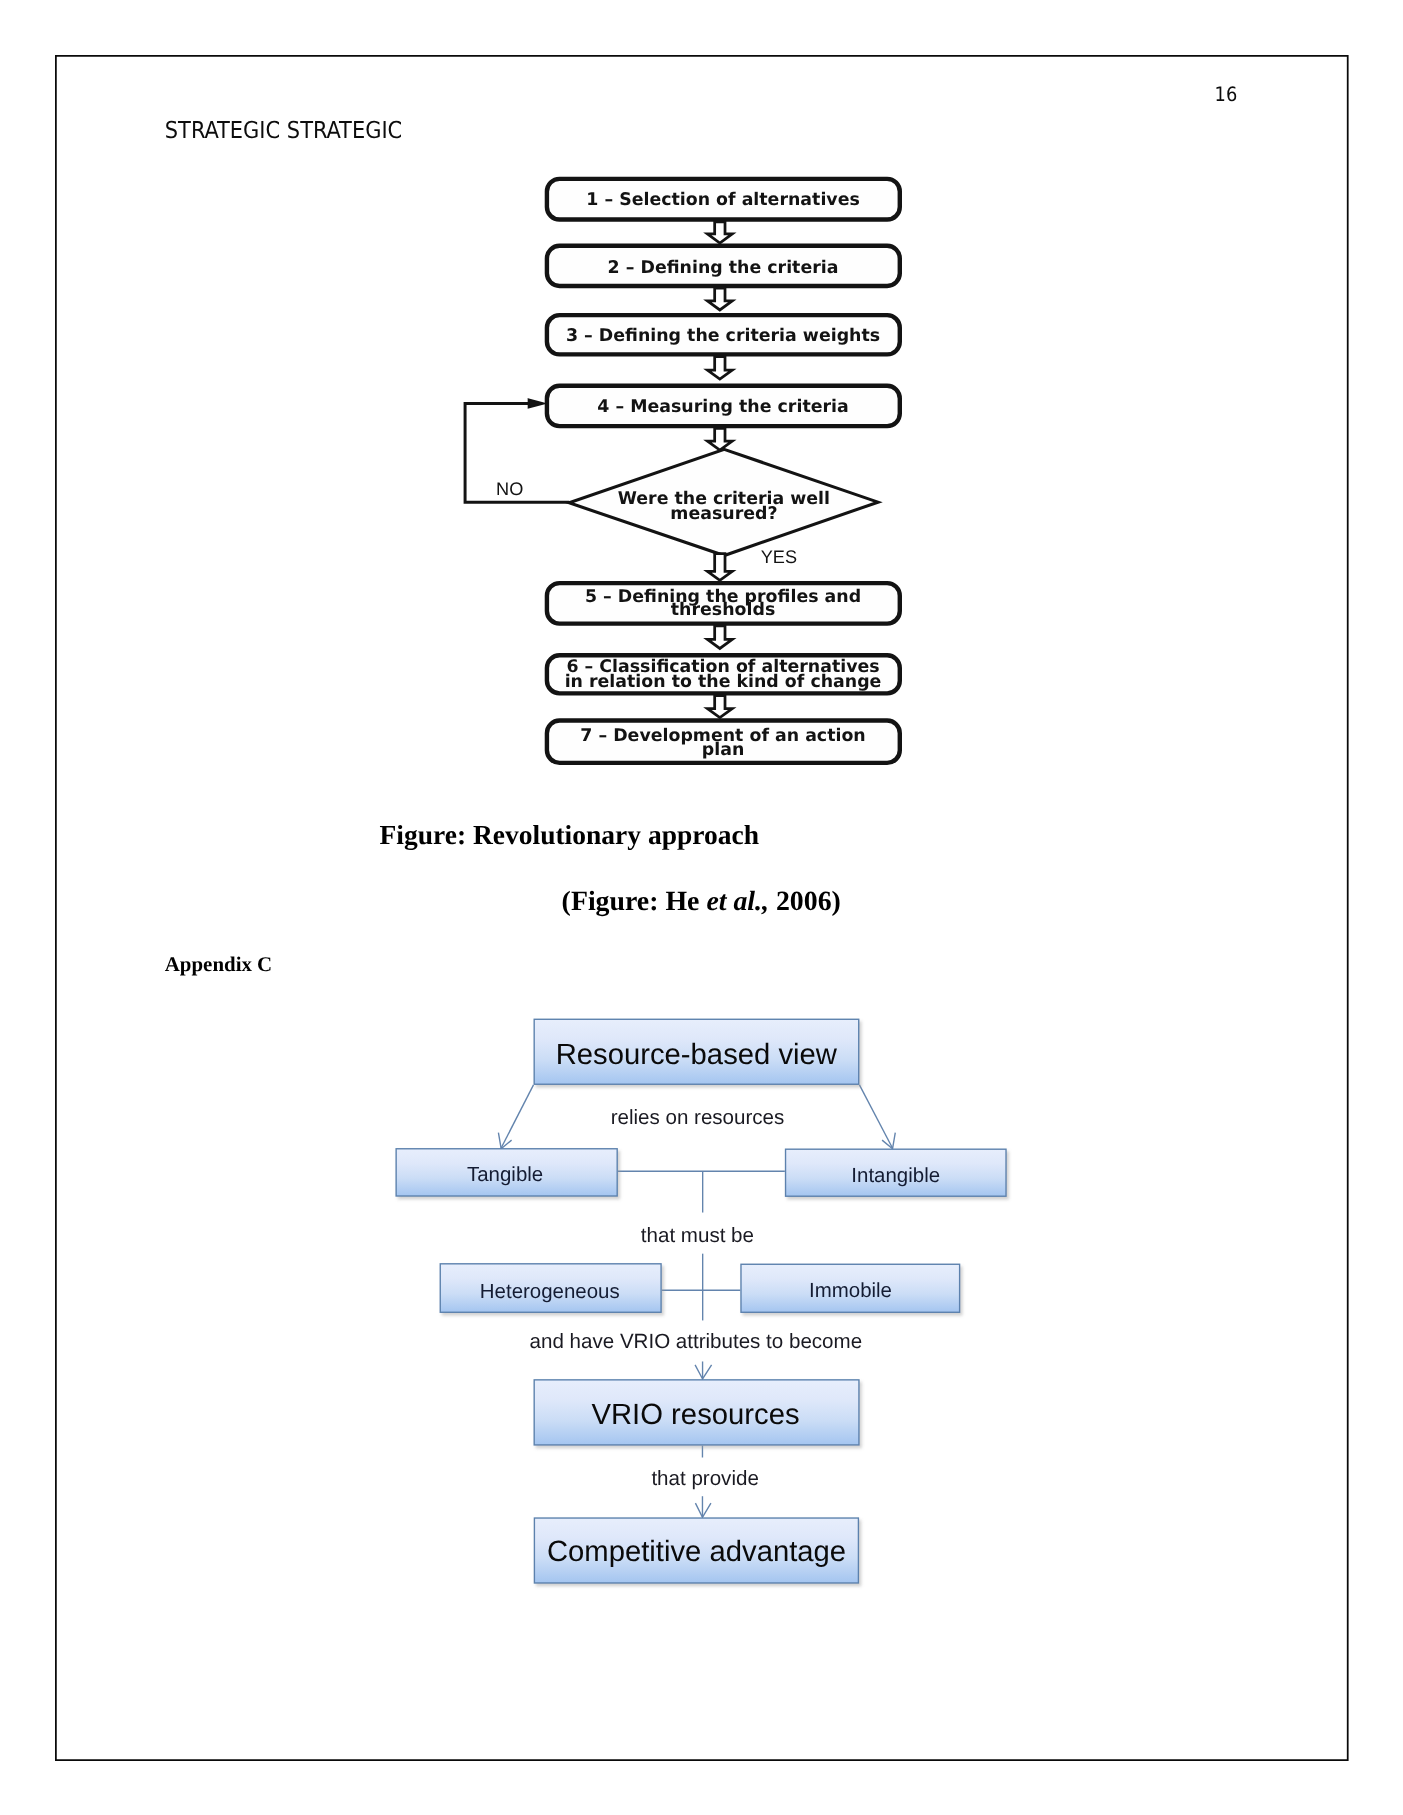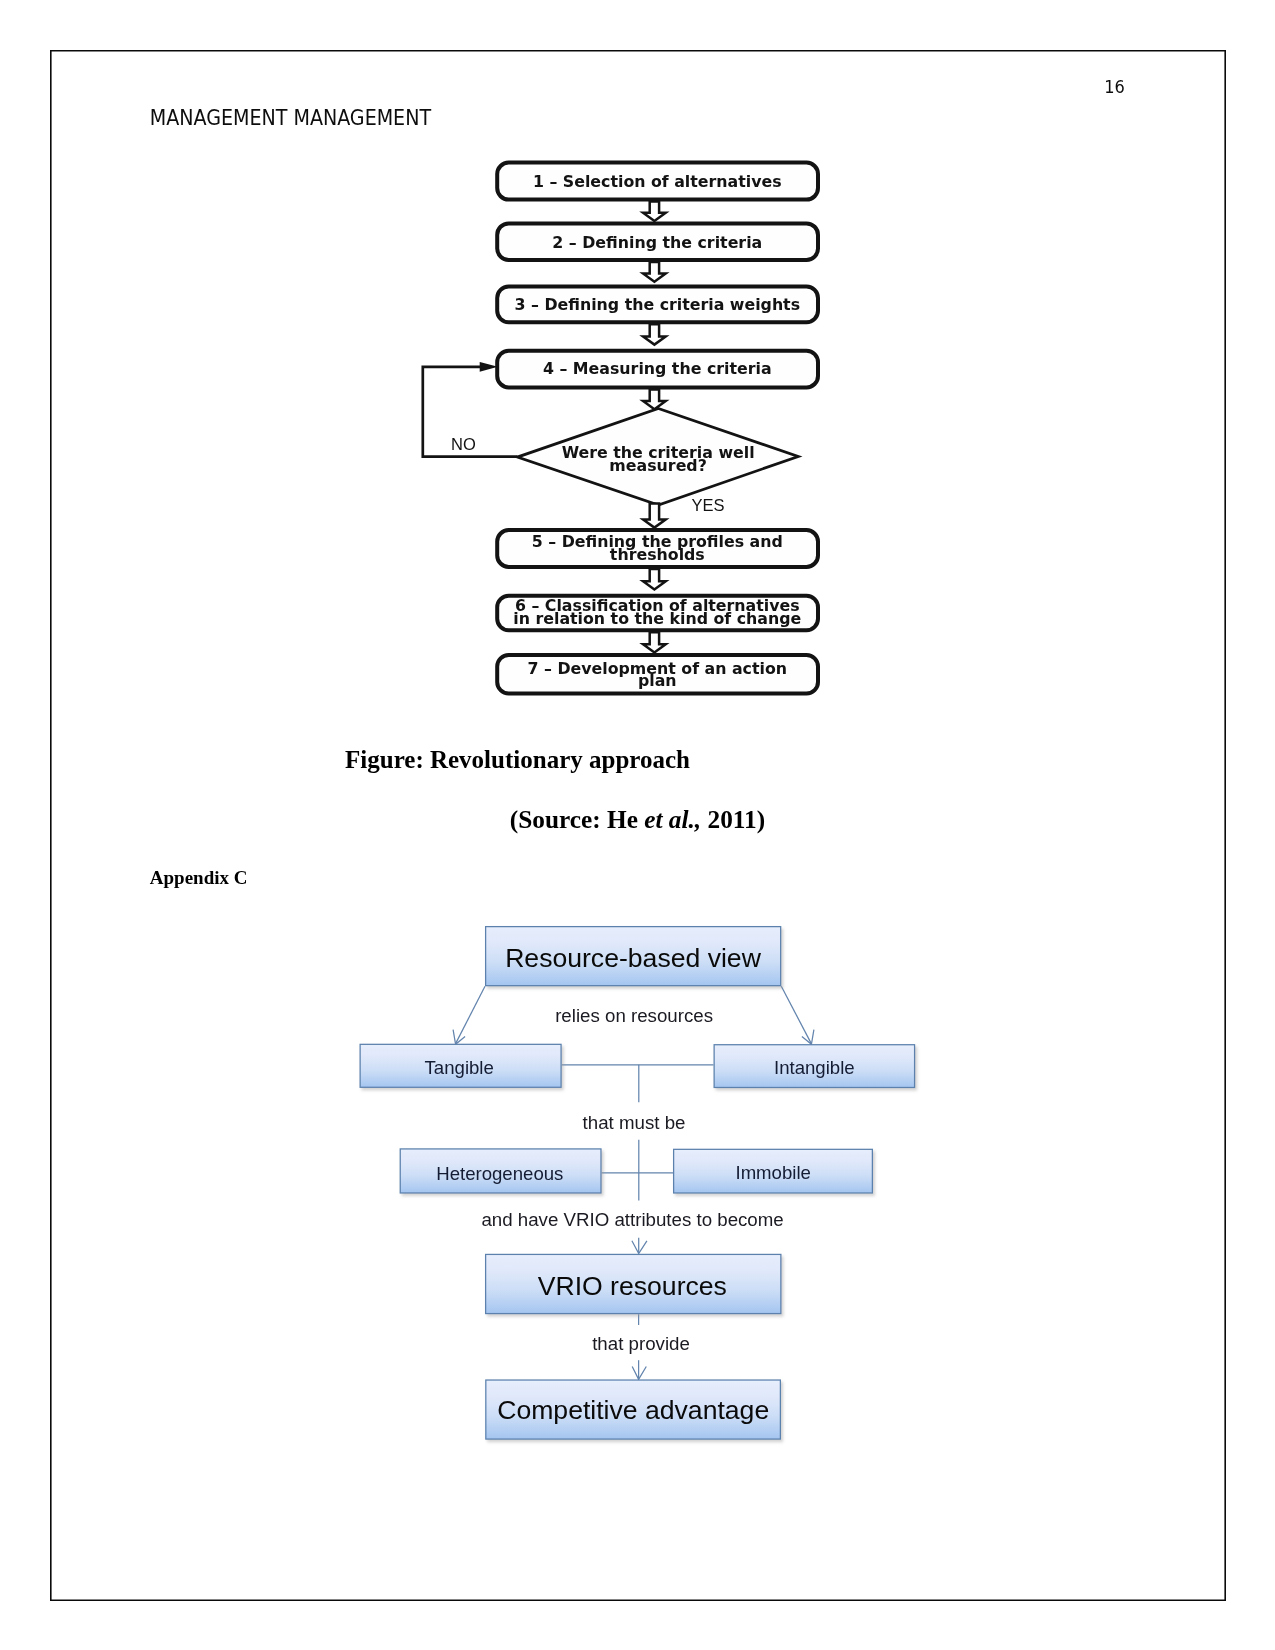--- a/index.html
+++ b/index.html
@@ -42,21 +42,21 @@
   .fig2 { position:absolute; left:330px; top:900px; width:620px; height:570px; }
   .f2big { font-family:"Liberation Sans", sans-serif; font-size:26.6px; fill:#0a0a0a; text-anchor:middle; }
   .f2sm  { font-family:"Liberation Sans", sans-serif; font-size:18.6px; fill:#141c33; text-anchor:middle; }
   .f2lbl { font-family:"Liberation Sans", sans-serif; font-size:18.7px; fill:#1a1a22; text-anchor:middle; }
 </style>
 </head>
 <body>
 
 <div class="page"></div>
 <div class="pagenum">16</div>
-<div class="header">MANAGEMENT MANAGEMENT</div>
+<div class="header">STRATEGIC STRATEGIC</div>
 
 <svg class="fig1" viewBox="0 0 420 560" width="420" height="560">
 
   <g>
     <rect x="87.2" y="12.6" width="320.8" height="37.0" rx="11.5" ry="11.5" fill="#fefefe" stroke="#131313" stroke-width="4"></rect>
     <text class="f1t" x="247.3" y="36.5">1 – Selection of alternatives</text>
   </g>
   <path d="M 239.7,51.6 L 239.7,62.7 L 233.1,62.7 L 244.4,70.9 L 255.7,62.7 L 249.1,62.7 L 249.1,51.6 Z" fill="#ffffff" stroke="#131313" stroke-width="2.5" stroke-linejoin="miter"></path>
 
   <g>
@@ -106,21 +106,21 @@
   <path d="M 239.7,482.3 L 239.7,494.2 L 233.1,494.2 L 244.4,502.4 L 255.7,494.2 L 249.1,494.2 L 249.1,482.3 Z" fill="#ffffff" stroke="#131313" stroke-width="2.5" stroke-linejoin="miter"></path>
 
   <g>
     <rect x="87.2" y="505.0" width="320.8" height="38.5" rx="11.5" ry="11.5" fill="#fefefe" stroke="#131313" stroke-width="4"></rect>
     <text class="f1t" x="247.3" y="523.6">7 – Development of an action</text>
     <text class="f1t" x="247.3" y="536.3">plan</text>
   </g>
 </svg>
 
 <div class="cap1">Figure: Revolutionary approach</div>
-<div class="cap2"><span>(Source: He </span><i>et al.,</i><span> 2011)</span></div>
+<div class="cap2"><span>(Figure: He </span><i>et al.,</i><span> 2006)</span></div>
 <div class="appendix">Appendix C</div>
 
 <svg class="fig2" viewBox="0 0 620 570" width="620" height="570">
   <defs>
     <linearGradient id="boxGrad" x1="0" y1="0" x2="0" y2="1">
       <stop offset="0%" stop-color="#e7eefc"></stop>
       <stop offset="30%" stop-color="#dfe8fa"></stop>
       <stop offset="62%" stop-color="#cbddf6"></stop>
       <stop offset="100%" stop-color="#a4c5f0"></stop>
     </linearGradient>

